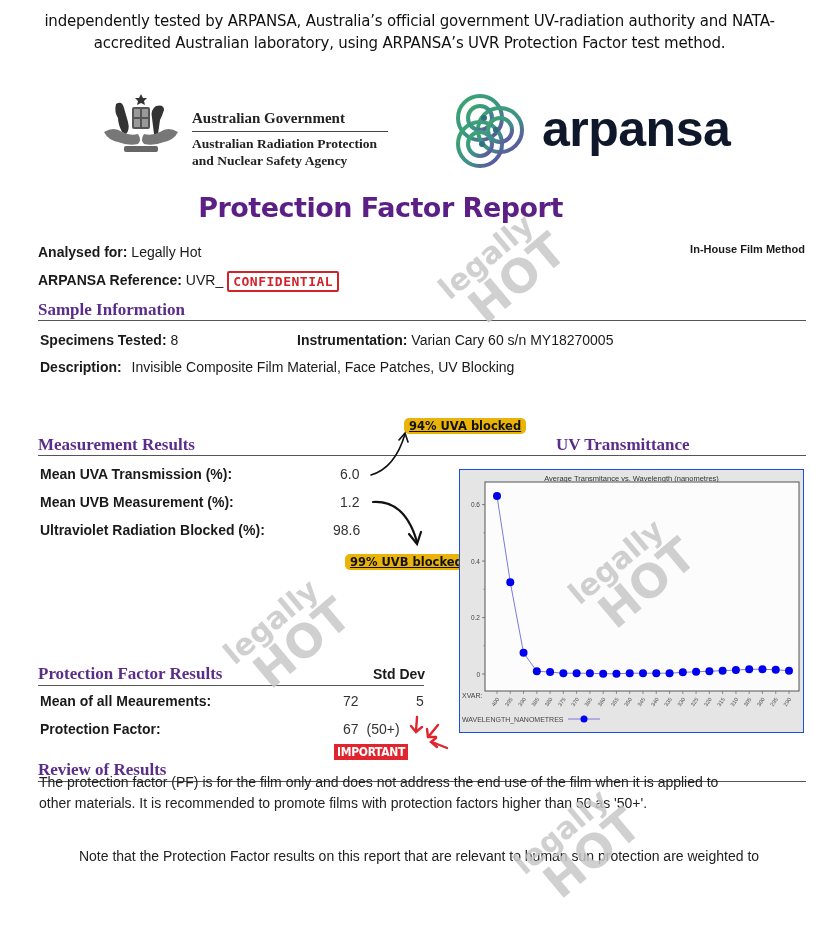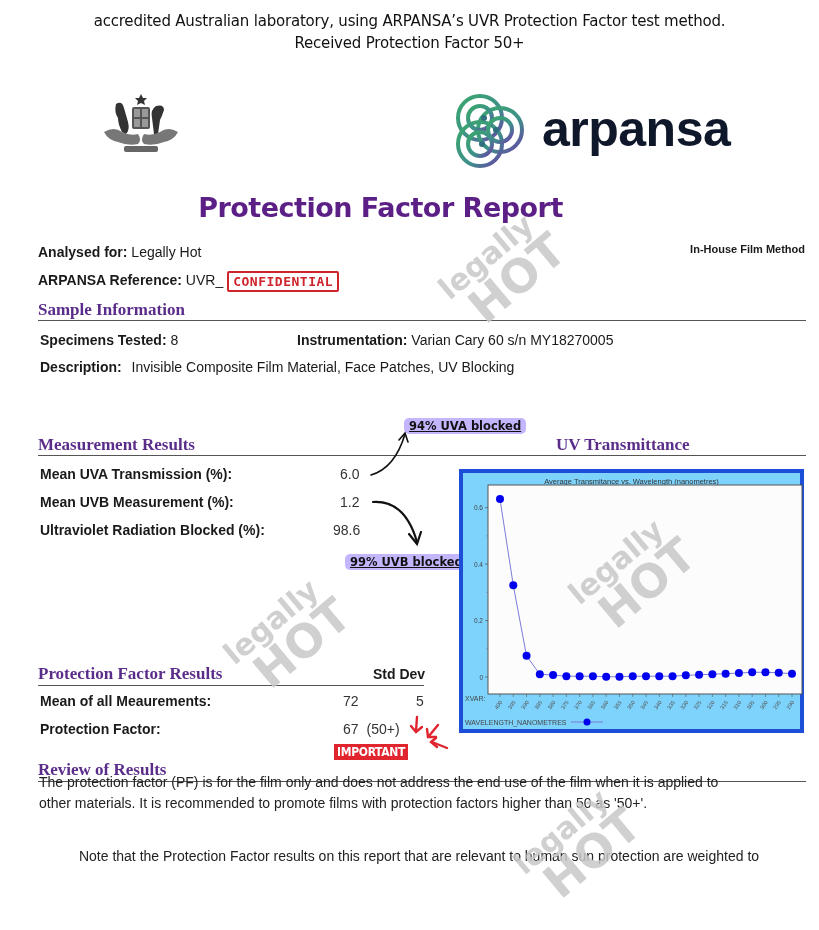--- a/index.html
+++ b/index.html
@@ -26,57 +26,62 @@
   .b { font-weight: bold; }
   .method { position: absolute; right: 14px; top: 243px; font-size: 11px; font-weight: bold; margin-left: 7px; }
 
   .confidential { display: inline-block; border: 2px solid #d0242c; color: #d0242c; font-weight: bold;
                   font-family: "DejaVu Sans Mono", monospace; font-size: 13px; padding: 0 4px; line-height: 17px; border-radius: 2px; letter-spacing: 0.5px; margin-left: 4px; vertical-align: middle; }
 
   .section-head { position: absolute; font-size: 17px; font-weight: bold; color: #5b2d8a; font-family: Liberation Serif, serif; }
   .rule { position: absolute; height: 1px; background: #555; }
 
   .val { position: absolute; font-size: 14px; color: #333; }
-  .callout { position: absolute; background: #c4b5fd; border-radius: 5px; padding: 1px 5px;
+  .callout { position: absolute; background: #eab308; border-radius: 5px; padding: 1px 5px;
              font-family: "DejaVu Sans", sans-serif; font-size: 11.5px; font-weight: bold; text-decoration: underline; color: #111; }
 
-  .chart-box { position: absolute; left: 459px; top: 469px; width: 345px; height: 264px; border: 4px solid #1d4ed8; background: #7dd3fc; }
+  .chart-box { position: absolute; left: 459px; top: 469px; width: 345px; height: 264px; border: 1px solid #1d4ed8; background: #e5e5e5; }
   .chart-title { position: absolute; top: 4px; left: 0; width: 100%; text-align: center; font-size: 7.5px; color: #333; }
 
   .important { position: absolute; left: 334px; top: 744px; background: #e0252e; color: #fff; font-weight: bold;
                font-family: "DejaVu Sans Condensed", "DejaVu Sans", sans-serif; font-size: 12px; padding: 0 3px; line-height: 16px; letter-spacing: -0.3px; }
 
   .para { position: absolute; left: 39px; font-size: 14px; line-height: 21px; color: #222; width: 760px; }
 
   .watermark { position: absolute; pointer-events: none; }
 </style>
 </head>
 <body>
 
 <div class="intro">
+  <div>independently tested by ARPANSA, Australia’s official government UV-radiation authority and NATA-</div>
   <div>accredited Australian laboratory, using ARPANSA’s UVR Protection Factor test method.</div>
-  <div>Received Protection Factor 50+</div>
 </div>
 
 <div class="gov-logo">
   <svg class="crest" viewBox="0 0 82 70">
     <g fill="#333">
       <polygon points="41,2 43,6 47,6 44,9 45,13 41,11 37,13 38,9 35,6 39,6"></polygon>
       <rect x="32" y="15" width="18" height="22" rx="2" fill="#555"></rect>
       <rect x="34" y="17" width="6" height="8" fill="#999"></rect>
       <rect x="42" y="17" width="6" height="8" fill="#999"></rect>
       <rect x="34" y="27" width="6" height="8" fill="#999"></rect>
       <rect x="42" y="27" width="6" height="8" fill="#999"></rect>
       <path d="M16 12 q6 -4 8 4 l4 14 q2 8 -2 12 l-4 -2 q-4 -8 -4 -14 q-4 -6 -2 -14z"></path>
       <path d="M56 14 q8 -2 8 4 q-2 6 -4 10 l-2 14 l-4 0 l-2 -16 q-2 -8 4 -12z"></path>
       <path d="M4 40 q10 -6 18 0 q8 4 16 2 q4 6 0 10 q-10 2 -20 -2 q-10 -2 -14 -10z" fill="#777"></path>
       <path d="M78 40 q-10 -6 -18 0 q-8 4 -16 2 q-4 6 0 10 q10 2 20 -2 q10 -2 14 -10z" fill="#777"></path>
       <rect x="24" y="54" width="34" height="6" rx="2" fill="#666"></rect>
     </g>
   </svg>
+  <div class="gov-text">
+    <div class="gov-title">Australian Government</div>
+    <div class="gov-agency">Australian Radiation Protection</div>
+    <div class="gov-agency" style="margin-top:0">and Nuclear Safety Agency</div>
+  </div>
 </div>
 
 <div class="arpansa-logo">
   <svg width="92" height="90" viewBox="0 0 92 90" style="position:absolute;left:0;top:0;">
     <defs>
       <linearGradient id="kg" x1="0" y1="0" x2="1" y2="1">
         <stop offset="0" stop-color="#3aa86b"></stop>
         <stop offset="0.6" stop-color="#3e8f8a"></stop>
         <stop offset="1" stop-color="#6a3fa8"></stop>
       </linearGradient>

